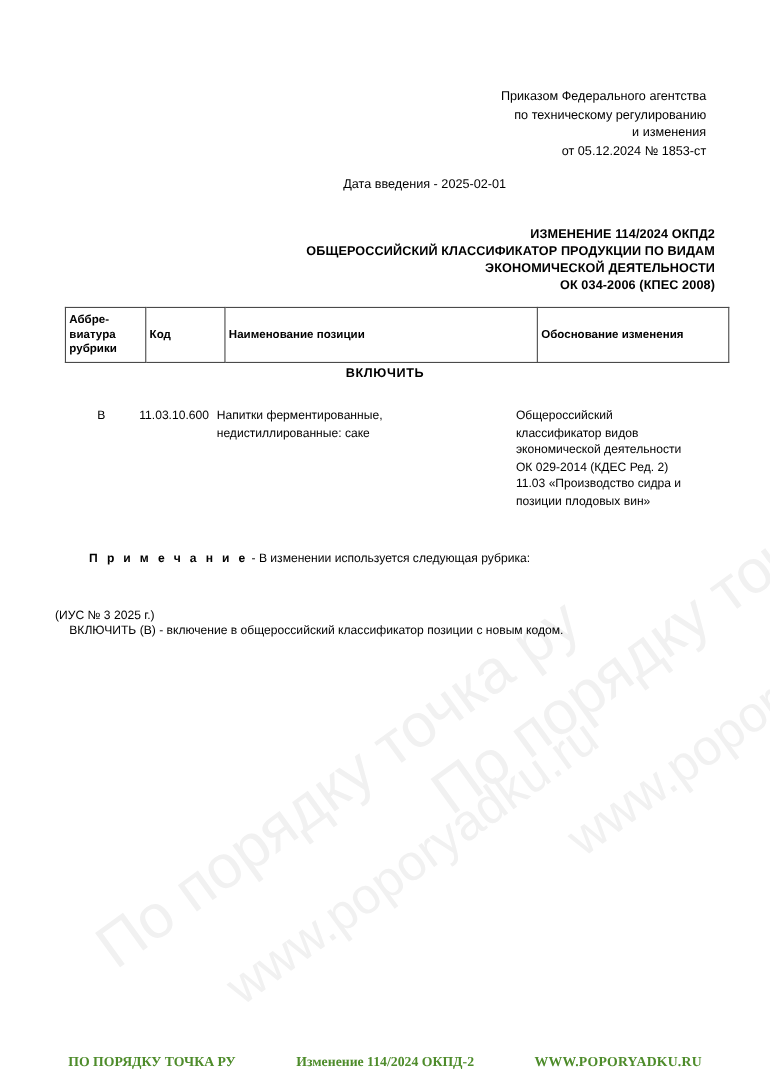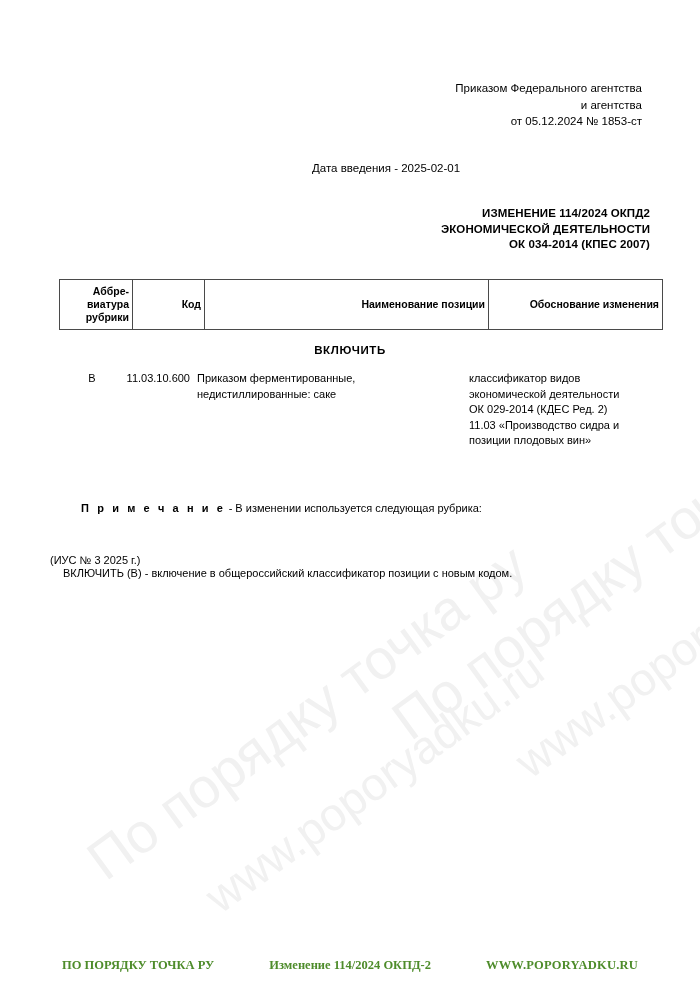--- a/index.html
+++ b/index.html
@@ -86,35 +86,35 @@
     left: 59px;
     top: 279px;
     width: 575px;
     border-collapse: collapse;
     table-layout: fixed;
   }
   .tbl th {
     border: 1px solid #4a4a4a;
     font-size: 10.5px;
     font-weight: bold;
-    text-align: right;
+    text-align: left;
     vertical-align: middle;
     padding: 5px 3px;
     height: 34px;
     line-height: 13px;
   }
   .col-abbr { width: 66px; }
   .col-code { width: 65px; }
   .col-name { width: 277px; }
   .col-just { width: 167px; }
 
   .section-head {
     position: absolute;
     left: 50px;
-    top: 344px;
+    top: 334px;
     width: 600px;
     text-align: center;
     font-size: 11.5px;
     font-weight: bold;
     letter-spacing: 0.6px;
   }
 
   
   .row {
     position: absolute;
@@ -200,30 +200,32 @@
     <span class="wm wm-a1">По порядку точка ру</span>
     <span class="wm wm-a2">По порядку точка ру</span>
     <span class="wm wm-b1">www.poporyadku.ru</span>
     <span class="wm wm-b2">www.poporyadku.ru</span>
   </div>
 
   <div class="sheet">
 
     <div class="approval">
       <div>Приказом Федерального агентства</div>
-      <div>и агентства</div>
+      <div>по техническому регулированию</div>
+      <div>и изменения</div>
       <div>от 05.12.2024 № 1853-ст</div>
     </div>
 
     <div class="intro-date">Дата введения - 2025-02-01</div>
 
     <div class="doc-title">
       <div>ИЗМЕНЕНИЕ 114/2024 ОКПД2</div>
+      <div>ОБЩЕРОССИЙСКИЙ КЛАССИФИКАТОР ПРОДУКЦИИ ПО ВИДАМ</div>
       <div>ЭКОНОМИЧЕСКОЙ ДЕЯТЕЛЬНОСТИ</div>
-      <div>ОК 034-2014 (КПЕС 2007)</div>
+      <div>ОК 034-2006 (КПЕС 2008)</div>
     </div>
 
     <table class="tbl">
       <thead>
         <tr>
           <th class="col-abbr">
             <span>Аббре-</span><br>
             <span>виатура</span><br>
             <span>рубрики</span>
           </th>
@@ -233,24 +235,25 @@
         </tr>
       </thead>
     </table>
 
     <div class="section-head">ВКЛЮЧИТЬ</div>
 
     <div class="row">
       <div class="c-abbr">В</div>
       <div class="c-code">11.03.10.600</div>
       <div class="c-name">
-        <div>Приказом ферментированные,</div>
+        <div>Напитки ферментированные,</div>
         <div>недистиллированные: саке</div>
       </div>
       <div class="c-just">
+        <div>Общероссийский</div>
         <div>классификатор видов</div>
         <div>экономической деятельности</div>
         <div>ОК 029-2014 (КДЕС Ред. 2)</div>
         <div>11.03 «Производство сидра и</div>
         <div>позиции плодовых вин»</div>
       </div>
     </div>
 
     <div class="note">
       <span class="lbl">П р и м е ч а н и е</span><span> - В изменении используется следующая рубрика:</span>

